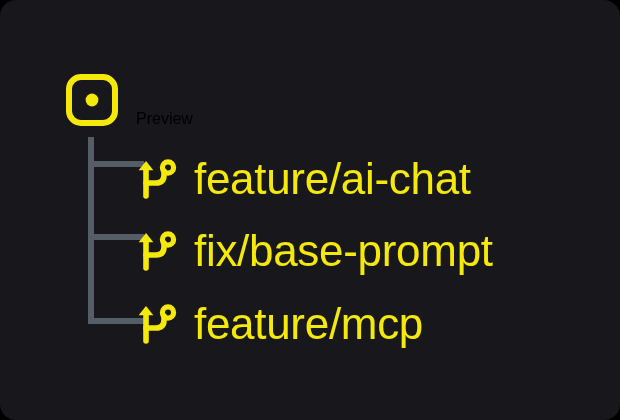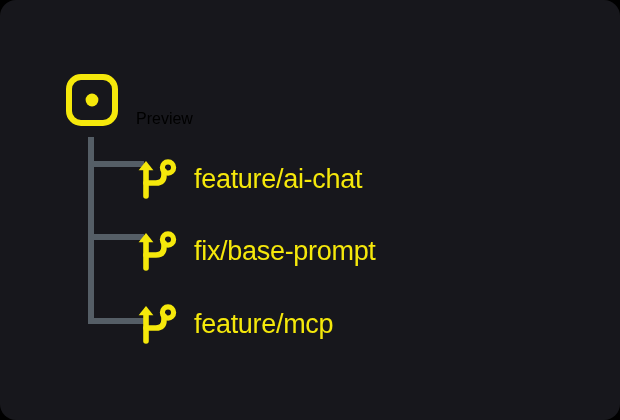--- a/index.html
+++ b/index.html
@@ -62,21 +62,21 @@
   #branch-row-1 { top: 224px; }
   #branch-row-2 { top: 297px; }
 
   .branch-icon {
     width: 46px;
     height: 46px;
     flex: none;
     display: block;
   }
   .branch-label {
-    font-size: 27px;
+    font-size: 44px;
     line-height: 1;
     color: #f5e80b;
     letter-spacing: -0.3px;
     white-space: nowrap;
   }
 </style>
 </head>
 <body>
 
 <div id="card">

